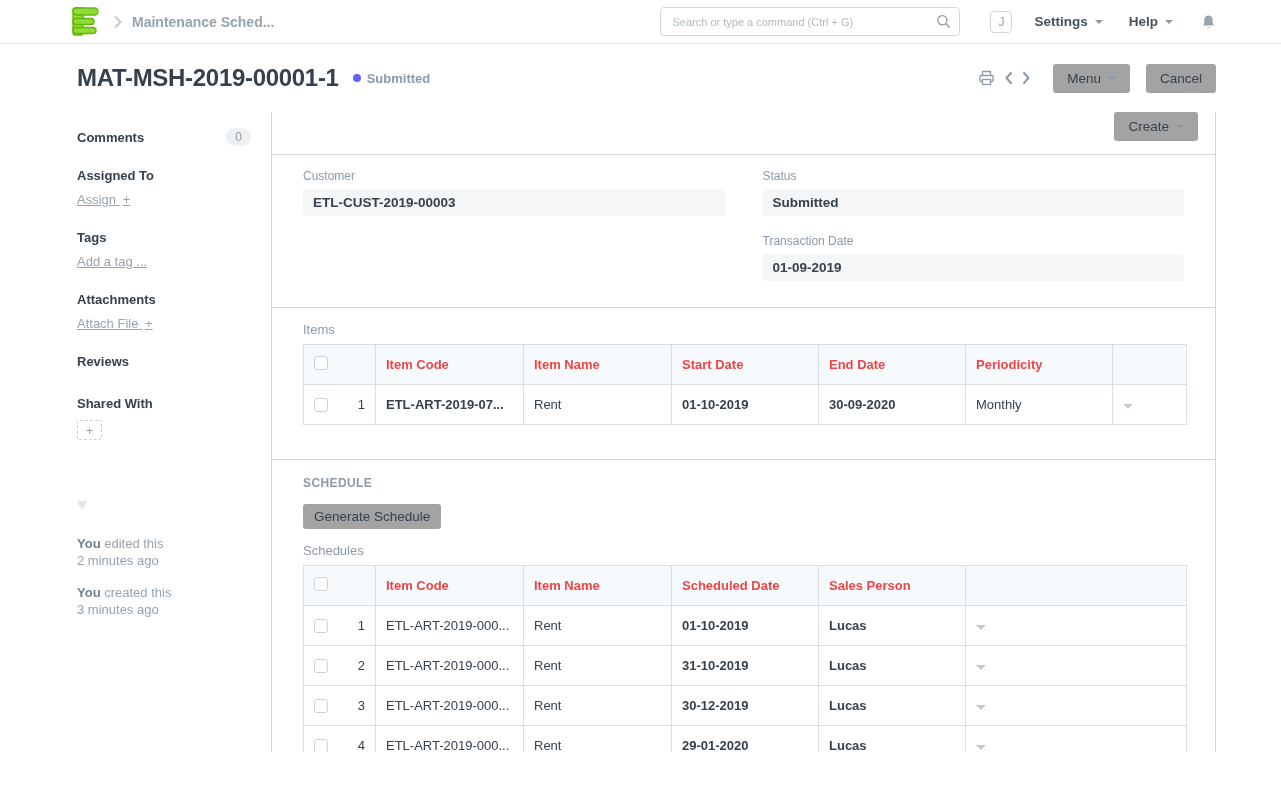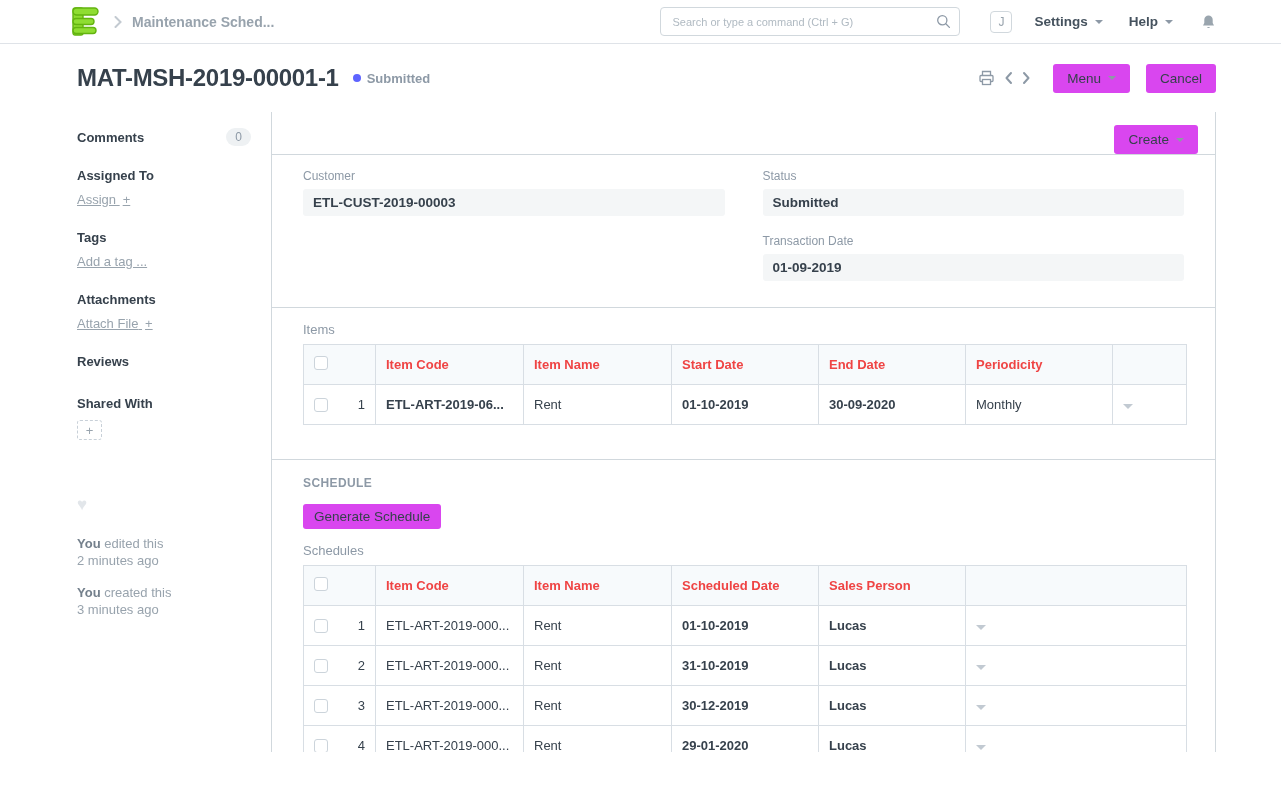--- a/index.html
+++ b/index.html
@@ -46,21 +46,21 @@
     height:68px; flex:0 0 68px; display:flex; align-items:center;
     padding:0 65px 0 77px; background:#fff;
   }
   .doc-title { font-size:24px; font-weight:700; color:#36414c; letter-spacing:-0.3px; }
   .indicator-dot { width:8px; height:8px; border-radius:50%; margin-left:14px; }
   .indicator-label { margin-left:6px; font-size:13px; font-weight:700; color:#8d99a6; }
   .head-actions { margin-left:auto; display:flex; align-items:center; }
   .icon-btn { display:flex; align-items:center; cursor:pointer; }
   .chev-btn { margin-left:9px; }
   .btn {
-    background:#d946ef; color:#36414c; border:none; border-radius:3px;
+    background:#a3a3a3; color:#36414c; border:none; border-radius:3px;
     height:29px; padding:0 14px; font-size:13.5px; cursor:pointer;
     font-family:"Liberation Sans","DejaVu Sans",sans-serif;
     display:inline-flex; align-items:center;
   }
   .menu-btn { margin-left:22px; }
   .cancel-btn { margin-left:16px; }
 
   
   .content { flex:1; display:flex; min-height:0; }
 
@@ -86,21 +86,21 @@
 
   
   .main-col {
     flex:0 0 945px; width:945px; background:#fff;
     border-left:1px solid #d1d8dd; border-right:1px solid #d1d8dd;
     display:flex; flex-direction:column;
   }
   .right-margin { flex:1; background:#fff; }
 
   .form-toolbar {
-    height:43px; flex:0 0 43px; display:flex; align-items:flex-end; justify-content:flex-end;
+    height:43px; flex:0 0 43px; display:flex; align-items:flex-start; justify-content:flex-end;
     padding-right:17px; border-bottom:1px solid #d1d8dd;
   }
 
   .form-section { padding:14px 31px 26px; border-bottom:1px solid #d1d8dd; }
   .form-grid { display:grid; grid-template-columns:1fr 1fr; column-gap:38px; }
   .field { margin-bottom:0; }
   .field + .field { margin-top:18px; }
   .field-label { font-size:12px; color:#8d99a6; margin-bottom:6px; }
   .field-value {
     background:#f4f6f7; border-radius:3px; padding:6px 10px; min-height:27px;
@@ -331,21 +331,21 @@
             </tr>
           </thead>
           <tbody>
             <tr>
               <td>
                   <span class="cell-check">
                     <span class="cb"></span>
                     <span class="row-idx">1</span>
                   </span>
                 </td>
-              <td class="td-bold">ETL-ART-2019-06...</td>
+              <td class="td-bold">ETL-ART-2019-07...</td>
               <td>Rent</td>
               <td class="td-bold">01-10-2019</td>
               <td class="td-bold">30-09-2020</td>
               <td>Monthly</td>
               <td class="caret-cell-items"><span class="grid-caret"></span></td>
             </tr>
           </tbody>
         </table>
       </div>
 

